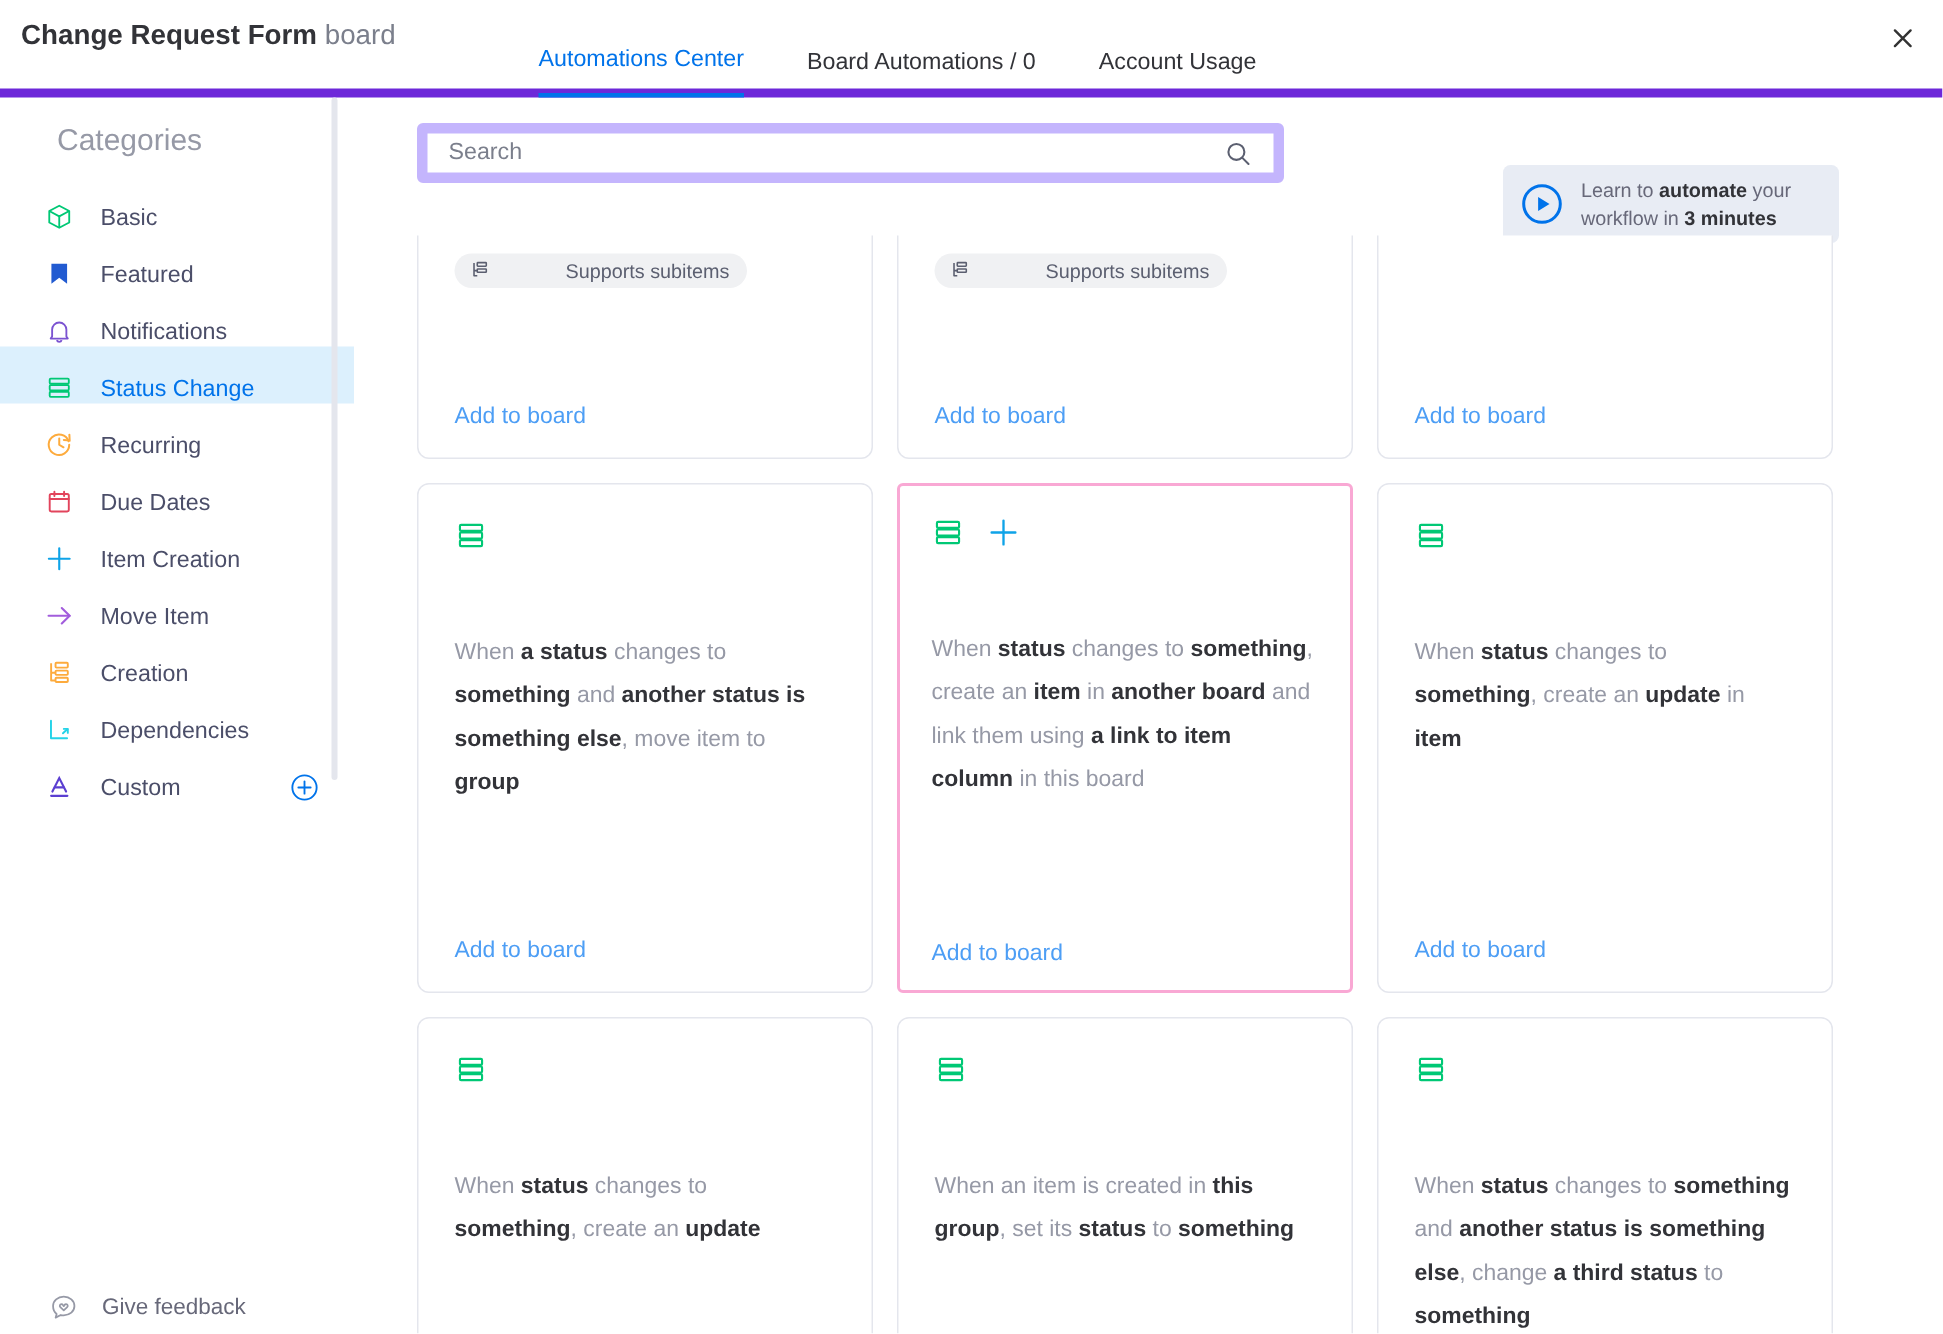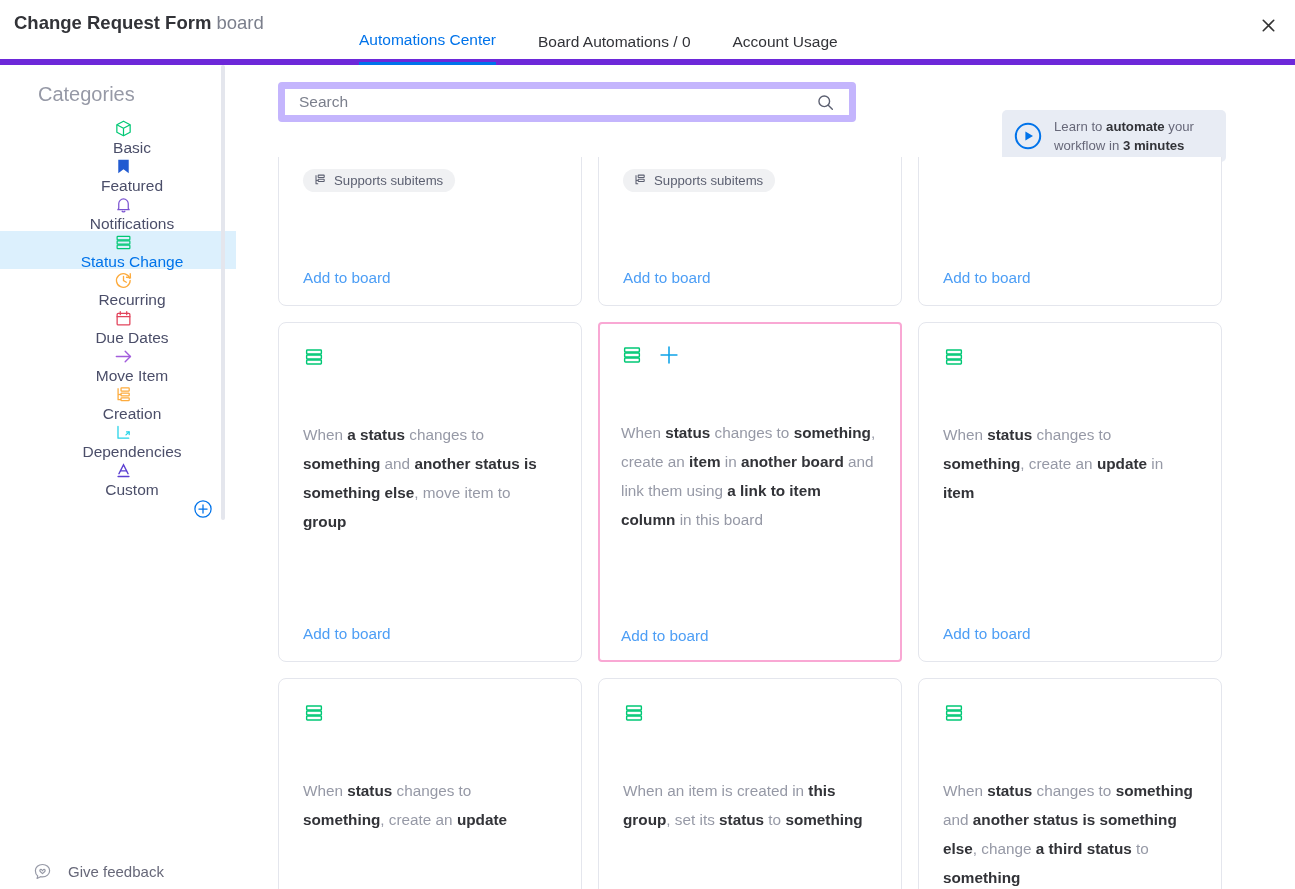--- a/index.html
+++ b/index.html
@@ -79,29 +79,28 @@
   }
   .cat-label {
     font-size: 20px;
     color: #9699a6;
     padding-left: 38px;
     margin-bottom: 11px;
   }
   .cat-list { position: relative; }
   .cat-item {
     display: flex;
-    align-items: center;
+    align-items: flex-end;
     height: 38px;
     padding-left: 28px;
     cursor: pointer;
     font-size: 15.5px;
     color: #4b4e69;
     border-radius: 0;
     position: relative;
-    flex-direction: column;
   }
   .cat-item .ic {
     width: 22px; height: 22px;
     display: flex; align-items: center; justify-content: center;
     margin-right: 17px;
     flex: 0 0 22px;
   }
   .cat-item.selected {
     background: #dcf0fd;
     color: #0073ea;
@@ -231,20 +230,21 @@
   .chip {
     display: inline-flex;
     align-items: center;
     background: #f0f1f3;
     border-radius: 14px;
     padding: 4px 12px 4px 10px;
     font-size: 13.2px;
     color: #5b5f70;
     margin-top: 4px;
     align-self: flex-start;
+    gap: 43px;
   }
   .chip .ic { margin-right: 7px; display:flex; }
   .add-link {
     color: #4d9ef5;
     font-size: 15.3px;
     cursor: pointer;
     margin-top: auto;
     align-self: flex-start;
   }
   .spacer { flex: 1; }
@@ -334,20 +334,28 @@
         <span class="ic">
           <svg width="19" height="19" viewBox="0 0 20 20" fill="none" stroke="#e2445c" stroke-width="1.35" stroke-linecap="round">
             <rect x="3.3" y="4.6" width="13.4" height="12.2" rx="1.1"></rect>
             <path d="M3.3 8.1h13.4"></path>
               <path d="M6.6 2.9v3.1M13.4 2.9v3.1"></path>
           </svg>
         </span>
         <span>Due Dates</span>
       </div>
 
+      <div class="cat-item">
+        <span class="ic">
+          <svg width="21" height="21" viewBox="0 0 20 20" fill="none" stroke="#0ea3e8" stroke-width="1.35" stroke-linecap="round">
+            <path d="M10 3.4v13.2M3.4 10h13.2"></path>
+          </svg>
+        </span>
+        <span>Item Creation</span>
+      </div>
 
       <div class="cat-item">
         <span class="ic">
           <svg width="21" height="21" viewBox="0 0 20 20" fill="none" stroke="#a25ddc" stroke-width="1.35" stroke-linecap="round" stroke-linejoin="round">
             <path d="M3.2 10h13.4"></path>
               <path d="M11.6 5.1 L16.6 10 L11.6 14.9"></path>
           </svg>
         </span>
         <span>Move Item</span>
       </div>

